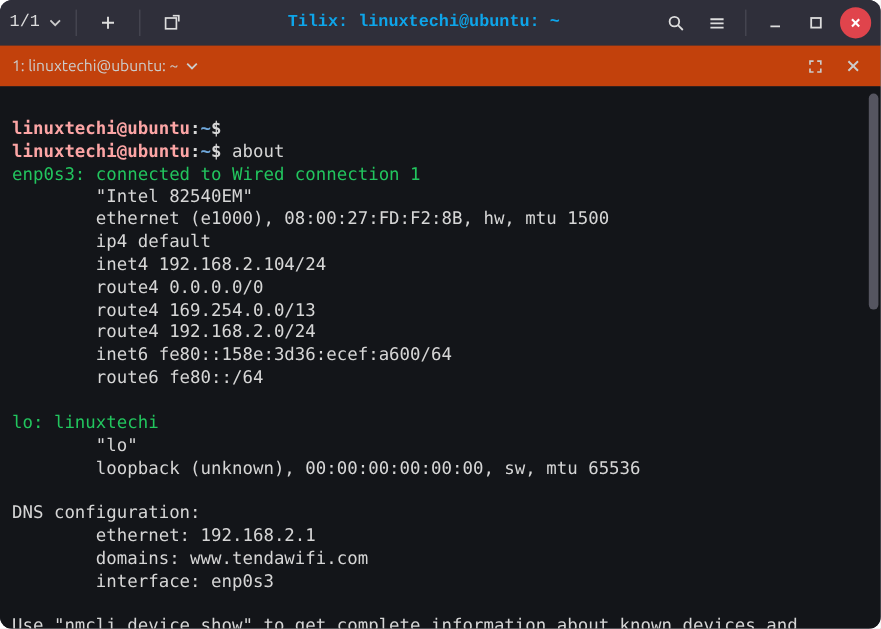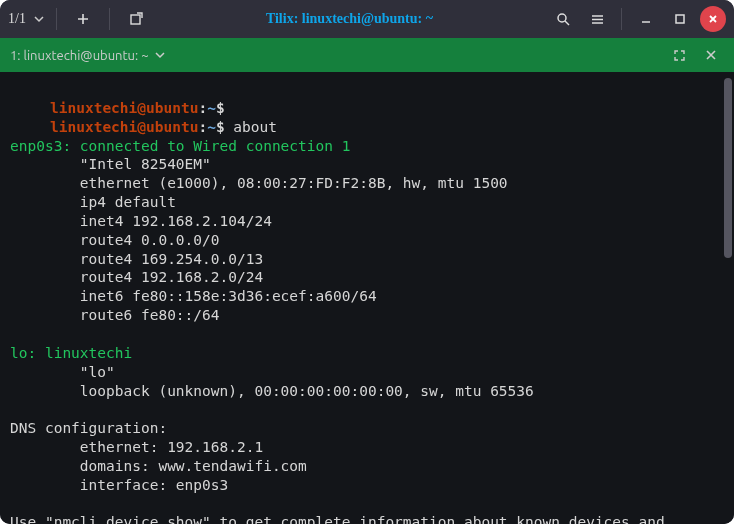--- a/index.html
+++ b/index.html
@@ -1,34 +1,34 @@
 <!DOCTYPE html>
 <html><head>
 <meta charset="utf-8">
 <style>
   * { margin:0; padding:0; box-sizing:border-box; }
   html,body { width:734px; height:524px; background:#fff; font-family:"DejaVu Sans Mono","Liberation Mono",monospace; overflow:hidden; }
   .window { width:734px; height:524px; background:#2b2b35; display:flex; flex-direction:column; border-radius:10px; overflow:hidden; }
   
-  .titlebar { height:38px; background:#2f2f3a; display:flex; align-items:center; padding:0 8px; color:#ddd; font-size:14px; font-family:Liberation Serif, serif;gap:25px; }
+  .titlebar { height:38px; background:#2f2f3a; display:flex; align-items:center; padding:0 8px; color:#ddd; font-size:14px; font-family:Liberation Mono, monospace;gap:25px; }
   .tb-left { display:flex; align-items:center; gap:8px; }
   .tb-btn { width:28px; height:28px; border-radius:4px; display:flex; align-items:center; justify-content:center; color:#ddd; cursor:pointer; }
   .tb-title { flex:1; text-align:center; font-weight:600; color:#0ea5e9; }
   .tb-right { display:flex; align-items:center; gap:6px; }
   .close-btn { width:26px; height:26px; border-radius:50%; background:#e0444c; display:flex; align-items:center; justify-content:center; }
   .close-btn svg { stroke:#fff; }
   .divider { width:1px; height:22px; background:#4a4a55; margin:0 4px; }
   
-  .tabbar { height:34px; background:#15803d; display:flex; align-items:center; padding:0 10px; color:#ccc; font-size:13px; font-family:Ubuntu,Cantarell,sans-serif; }
+  .tabbar { height:34px; background:#c2410c; display:flex; align-items:center; padding:0 10px; color:#ccc; font-size:13px; font-family:Ubuntu,Cantarell,sans-serif; }
   .tab-label { flex:0 0 auto; display:flex; align-items:center; gap:6px; }
   .tab-spacer { flex:1; }
   .tab-ctrl { width:26px; height:26px; display:flex; align-items:center; justify-content:center; color:#ccc; cursor:pointer; margin-left:6px; }
   
   .term { flex:1; background:#131519; padding:8px 10px; color:#d6d6d6; font-size:14.5px; line-height:1.3; white-space:pre; overflow:hidden; position:relative; }
-  .prompt-user { color:#c2410c; font-weight:bold;margin-left:40px; }
+  .prompt-user { color:#fca5a5; font-weight:bold; }
   .prompt-colon { color:#d6d6d6; font-weight:bold;}
   .prompt-path { color:#6fa8dc; font-weight:bold;}
   .cmd { color:#d6d6d6; }
   .iface { color:#22c55e; }
   .hint { color:#d6d6d6; }
   .scrollbar { position:absolute; right:2px; top:6px; width:8px; height:180px; background:#555560; border-radius:4px; }
   svg { display:block; }
 </style>
 </head>
 <body>

